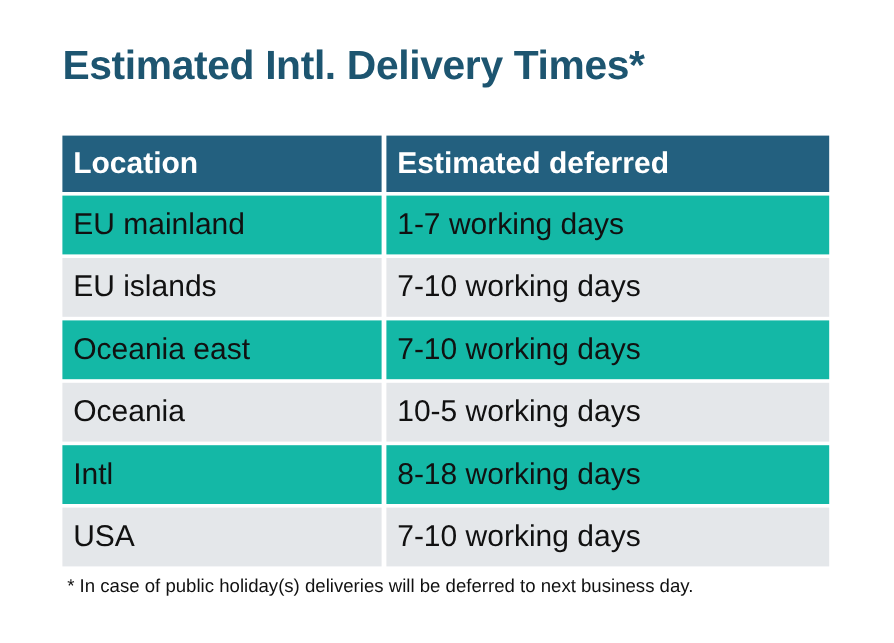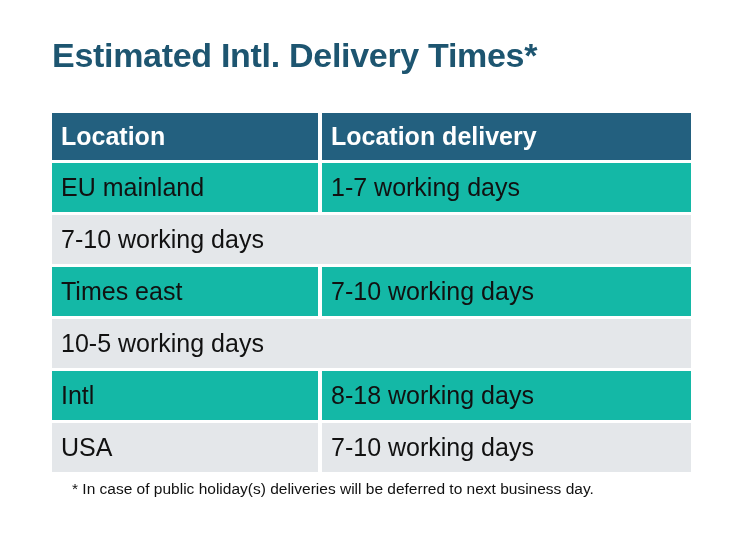--- a/index.html
+++ b/index.html
@@ -83,56 +83,58 @@
   .body-row.shade-dark .cell {
     background: #14b8a6;
   }
 
   .body-row.shade-light .cell {
     background: #e4e7ea;
   }
 
   .footnote {
     position: absolute;
-    left: 72px;
+    left: 56px;
     top: 480px;
     font-size: 15.5px;
     color: #111111;
     white-space: nowrap;
   }
 </style>
 </head>
 <body>
 
 <div class="page">
 
   <div class="title">Estimated Intl. Delivery Times*</div>
 
   <div class="table">
 
     <div class="row header-row">
       <div class="cell col-location">Location</div>
-      <div class="cell col-delivery">Location delivery</div>
+      <div class="cell col-delivery">Estimated deferred</div>
     </div>
 
     <div class="row body-row shade-dark">
       <div class="cell col-location">EU mainland</div>
       <div class="cell col-delivery">1-7 working days</div>
     </div>
 
     <div class="row body-row shade-light">
+      <div class="cell col-location">EU islands</div>
       <div class="cell col-delivery">7-10 working days</div>
     </div>
 
     <div class="row body-row shade-dark">
-      <div class="cell col-location">Times east</div>
+      <div class="cell col-location">Oceania east</div>
       <div class="cell col-delivery">7-10 working days</div>
     </div>
 
     <div class="row body-row shade-light">
+      <div class="cell col-location">Oceania</div>
       <div class="cell col-delivery">10-5 working days</div>
     </div>
 
     <div class="row body-row shade-dark">
       <div class="cell col-location">Intl</div>
       <div class="cell col-delivery">8-18 working days</div>
     </div>
 
     <div class="row body-row shade-light">
       <div class="cell col-location">USA</div>

